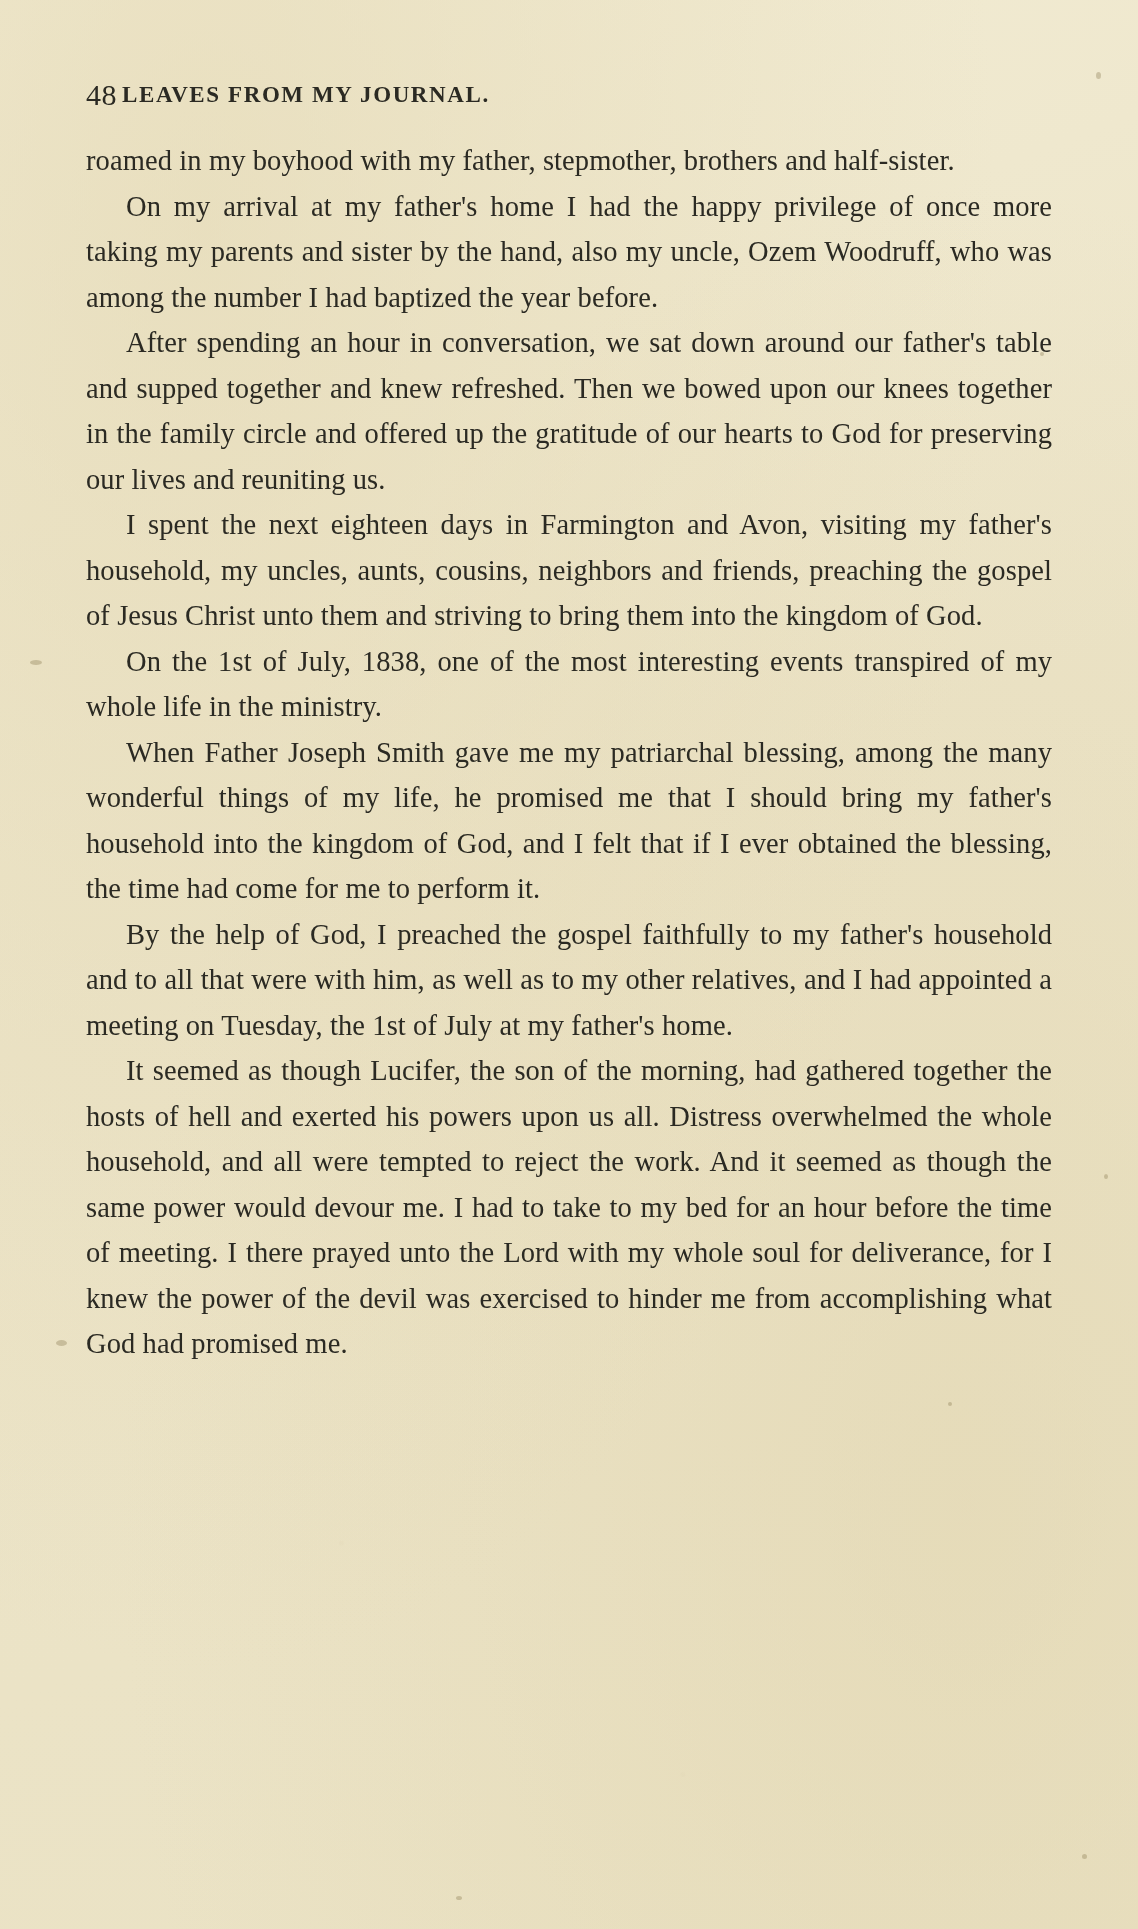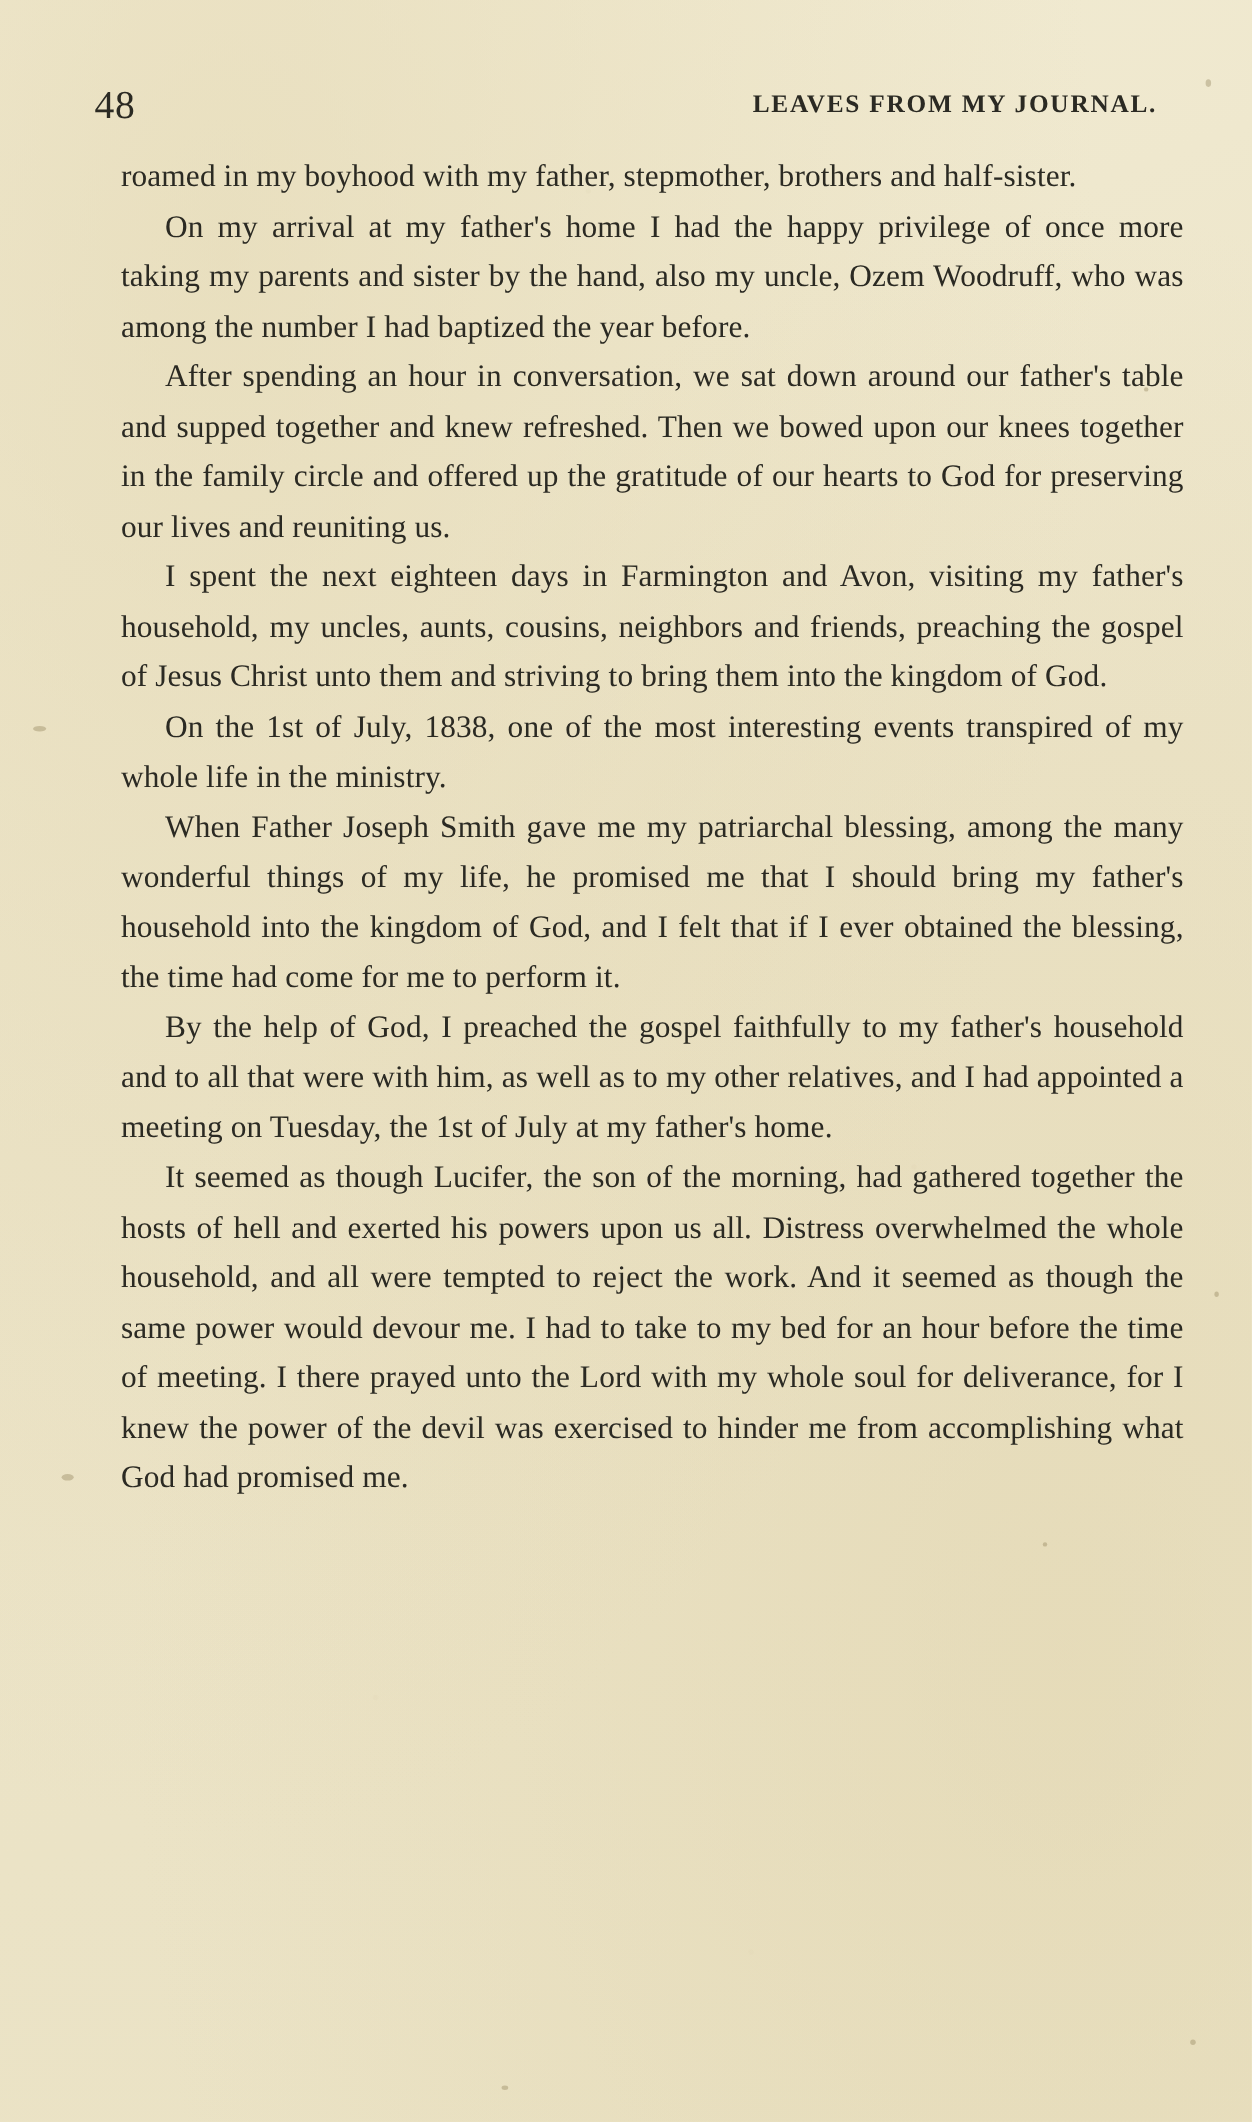--- a/index.html
+++ b/index.html
@@ -41,47 +41,46 @@
     position: absolute;
     top: 78px;
     left: 86px;
     right: 86px;
     height: 34px;
   }
   .folio {
     position: absolute;
     left: 0;
     top: 0;
-    font-size: 36px;
+    font-size: 30px;
     line-height: 34px;
     letter-spacing: 0.5px;
   }
   .running-head {
     position: absolute;
     left: 0;
     right: 0;
     top: 0;
-    text-align: right;
+    text-align: left;
     font-size: 23px;
     line-height: 34px;
     font-weight: bold;
     letter-spacing: 1.6px;
     padding-left: 36px;
   }
   .body-text {
     position: absolute;
     top: 138px;
     left: 86px;
     width: 966px;
     font-size: 28.5px;
     line-height: 45.5px;
     text-align: justify;
     text-justify: inter-word;
     letter-spacing: 0.1px;
-    margin-left: 24px;
   }
   .body-text p {
     margin: 0;
     text-indent: 40px;
   }
   .body-text p.first {
     text-indent: 0;
   }
   .speck {
     position: absolute;

